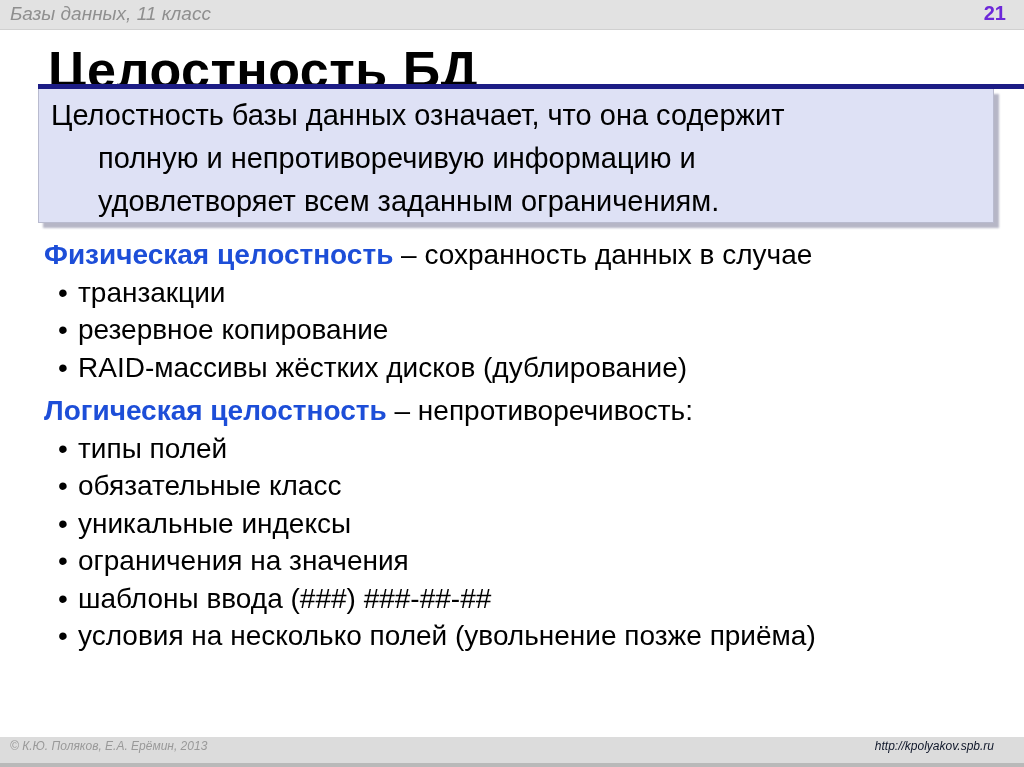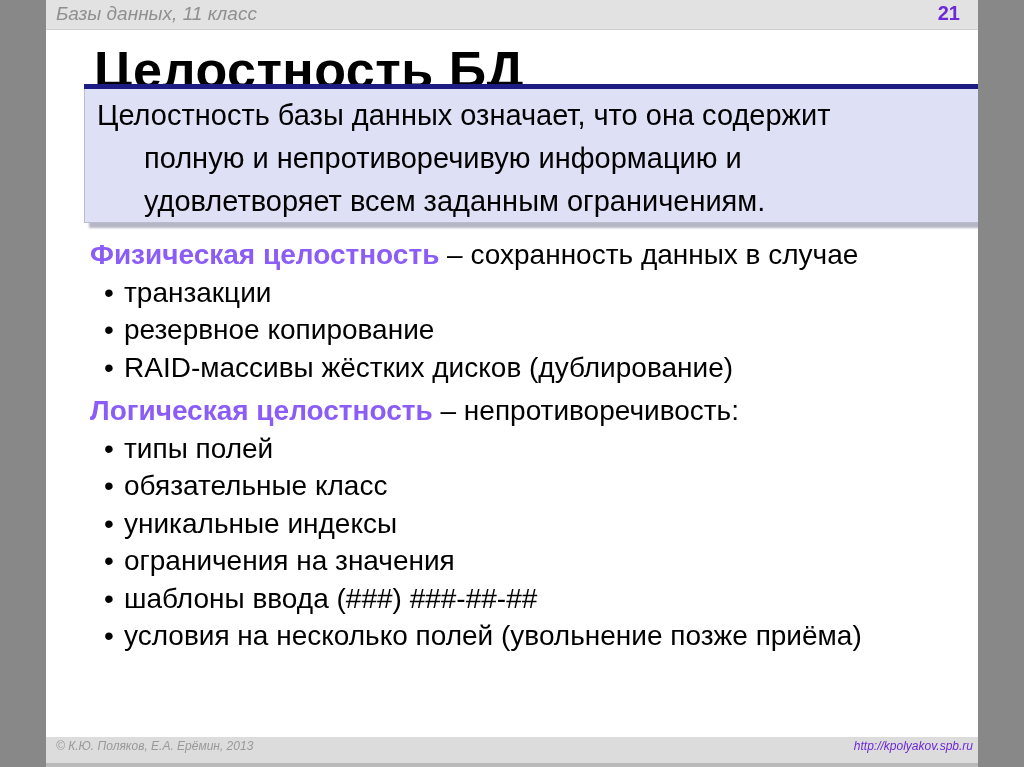--- a/index.html
+++ b/index.html
@@ -1,19 +1,19 @@
 <!DOCTYPE html>
 <html lang="ru"><head>
 <meta charset="utf-8">
 <style>
   * { margin:0; padding:0; box-sizing:border-box; }
   html,body { background:#888; }
   .slide {
     position:relative;
-    width:932px; height:767px;
+    width:1024px; height:767px;
     margin:0 auto;
     background:#ffffff;
     font-family:"Liberation Sans","DejaVu Sans",sans-serif;
     color:#000;
     overflow:hidden;
   }
 
   
   .header-bar {
     position:absolute; left:0; top:0; right:0; height:30px;
@@ -53,41 +53,41 @@
   .def-line1 { padding-left:47px; text-indent:-47px; }
   .def-term  { font-weight:normal; }
   .def-cont  { padding-left:47px; }
 
   
   .body-area {
     position:absolute; left:0; right:0; top:236px;
     font-size:28px; line-height:37.5px;
   }
   .sec-head { padding-left:90px; text-indent:-46px; }
-  .sec-heading-text { font-weight:bold; color:#8b5cf6; }
+  .sec-heading-text { font-weight:bold; color:#1d4ed8; }
   .sec-cont { padding-left:90px; }
   .section + .section { margin-top:6px; }
   .bullet { position:relative; padding-left:78px; }
   .bullet::before {
     content:"\2022";
     position:absolute; left:58px; top:0;
   }
 
   
   .footer-bar {
     position:absolute; left:0; right:0; top:737px; bottom:0;
     background:#dcdcdc;
     font-style:italic; font-size:12px; color:#999;text-align:center;
   }
   .footer-bar::after {
     content:""; position:absolute; left:0; right:0; bottom:0; height:4px;
     background:#b9b9b9;
   }
   .footer-copyright { position:absolute; left:10px; top:2px; }
-  .footer-url { position:absolute; right:5px; top:2px; color:#6d28d9; text-decoration:none; }
+  .footer-url { position:absolute; right:30px; top:2px; color:#0f172a; text-decoration:none; }
 </style>
 </head>
 <body>
 
 <div class="slide">
 
   <div class="header-bar">
     <span class="header-title">Базы данных, 11 класс</span>
     <span class="page-number">21</span>
   </div>

